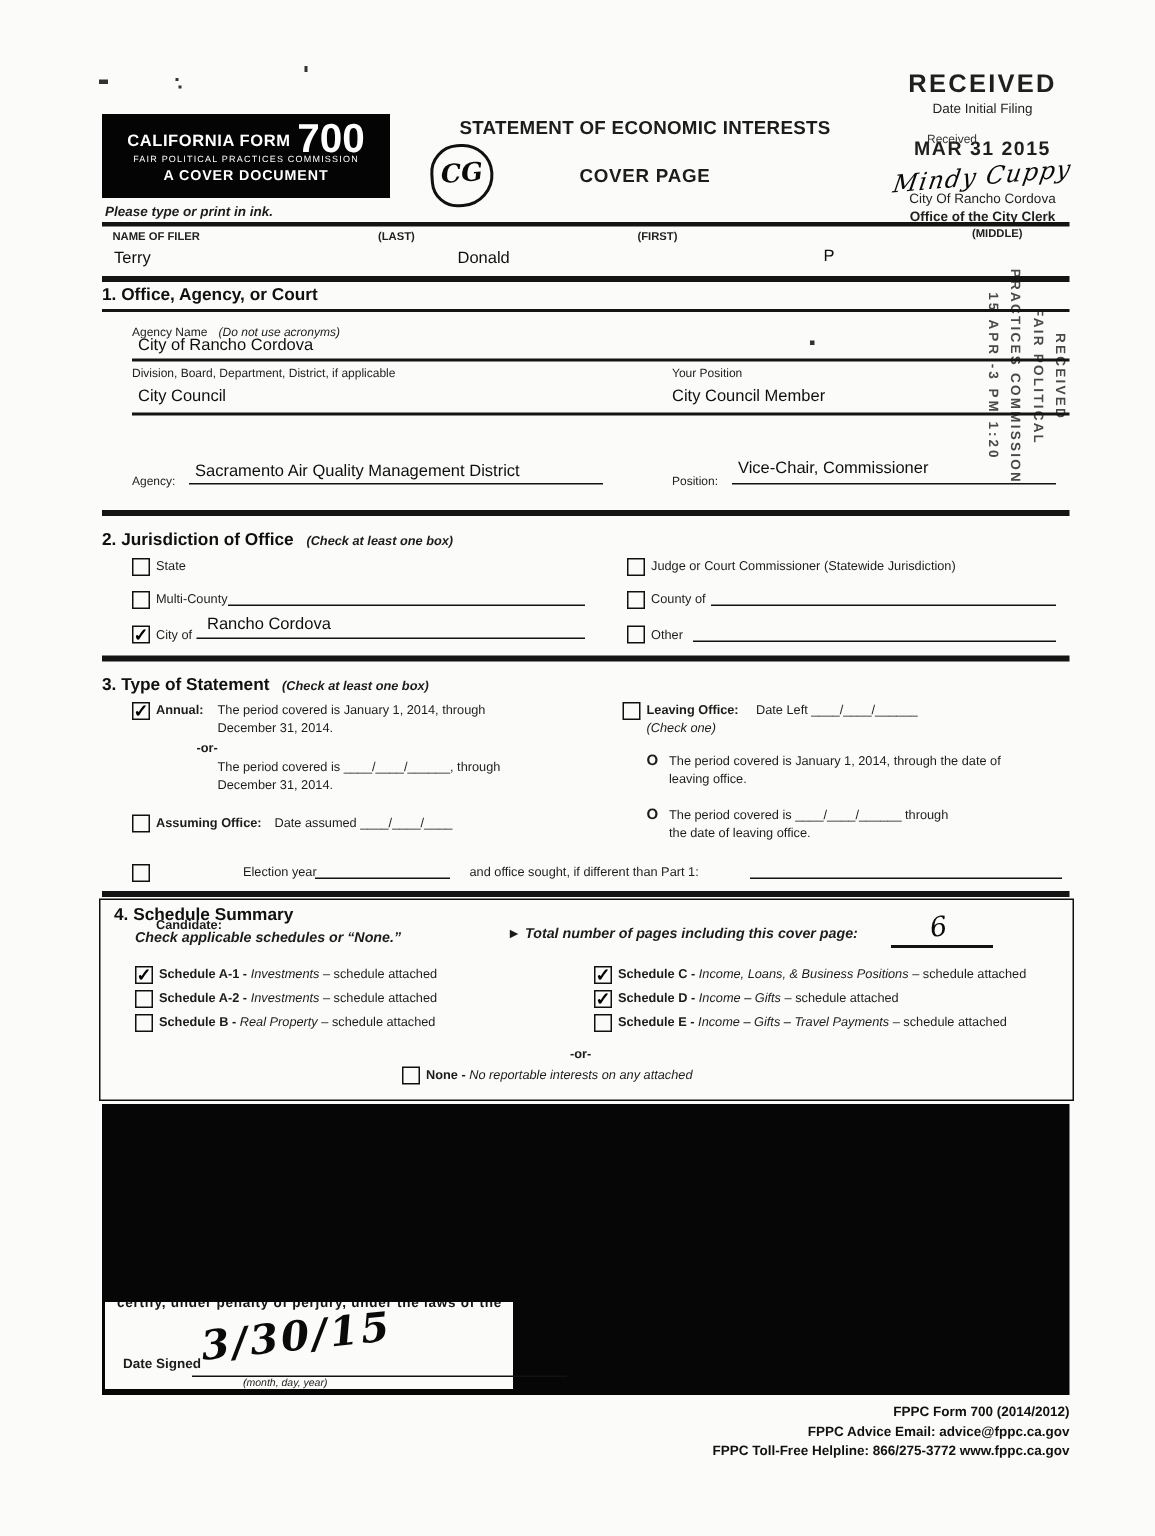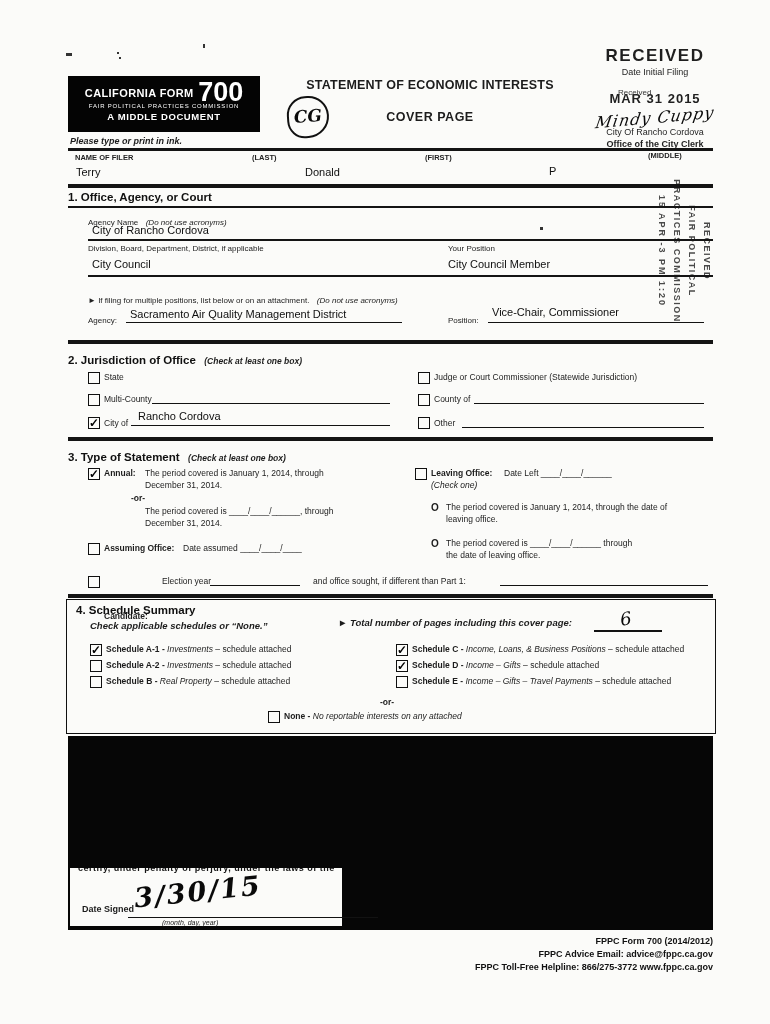--- a/index.html
+++ b/index.html
@@ -42,21 +42,21 @@
   <div class="speck" style="left:119px;top:57px;width:2px;height:2px;"></div>
   <div class="speck" style="left:203px;top:44px;width:2px;height:4px;"></div>
   <div class="speck" style="left:540px;top:227px;width:3px;height:3px;"></div>
 
   <div class="formbox">
     <div style="line-height:20px;">
       <span style="font-size:11px;font-weight:bold;letter-spacing:.4px;">CALIFORNIA FORM</span>
       <span style="font-size:27px;font-weight:bold;vertical-align:-4px;">700</span>
     </div>
     <div style="font-size:6px;letter-spacing:.8px;margin-top:0;">FAIR POLITICAL PRACTICES COMMISSION</div>
-    <div style="font-size:9.5px;font-weight:bold;letter-spacing:.6px;margin-top:2px;">A MIDDLE DOCUMENT</div>
+    <div style="font-size:9.5px;font-weight:bold;letter-spacing:.6px;margin-top:2px;">A COVER DOCUMENT</div>
   </div>
   <div class="abs secnote" style="left:70px;top:136px;font-size:9px;">Please type or print in ink.</div>
 
   <div class="abs b" style="left:295px;top:78px;width:270px;text-align:center;font-size:12.5px;letter-spacing:.2px;">STATEMENT OF ECONOMIC INTERESTS</div>
   <div class="abs b" style="left:330px;top:110px;width:200px;text-align:center;font-size:12.5px;letter-spacing:.5px;">COVER PAGE</div>
 
   <div class="abs" style="left:287px;top:96px;width:38px;height:38px;border:2.4px solid #111;border-radius:48% 52% 55% 45%;transform:rotate(-4deg);text-align:center;line-height:36px;">
     <span class="hand" style="font-size:17px;font-weight:bold;">CG</span>
   </div>
 
@@ -99,24 +99,20 @@
   </div>
   <div class="abs val" style="left:92px;top:224px;">City of Rancho Cordova</div>
   <div class="line" style="left:88px;top:239px;width:625px;height:1.5px;"></div>
 
   <div class="abs lbl" style="left:88px;top:244px;">Division, Board, Department, District, if applicable</div>
   <div class="abs lbl" style="left:448px;top:244px;">Your Position</div>
   <div class="abs val" style="left:92px;top:258px;">City Council</div>
   <div class="abs val" style="left:448px;top:258px;">City Council Member</div>
   <div class="line" style="left:88px;top:275px;width:625px;height:1.5px;"></div>
 
-  <div class="abs" style="left:88px;top:289px;">
-    <span class="lbl">► If filing for multiple positions, list below or on an attachment.</span>
-    <span class="lbl it" style="margin-left:3px;">(Do not use acronyms)</span>
-  </div>
   <div class="abs lbl" style="left:88px;top:316px;">Agency:</div>
   <div class="abs val" style="left:130px;top:308px;">Sacramento Air Quality Management District</div>
   <div class="blank" style="left:126px;top:308px;width:276px;height:14px;"></div>
   <div class="abs lbl" style="left:448px;top:316px;">Position:</div>
   <div class="abs val" style="left:492px;top:306px;">Vice-Chair, Commissioner</div>
   <div class="blank" style="left:488px;top:308px;width:216px;height:14px;"></div>
 
   <div class="line" style="left:68px;top:340px;width:645px;height:4px;"></div>
 
   <div class="abs" style="left:68px;top:350px;">

